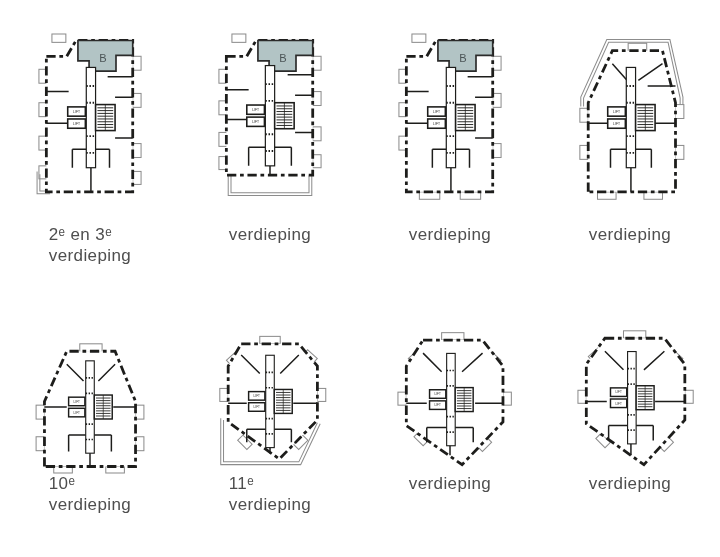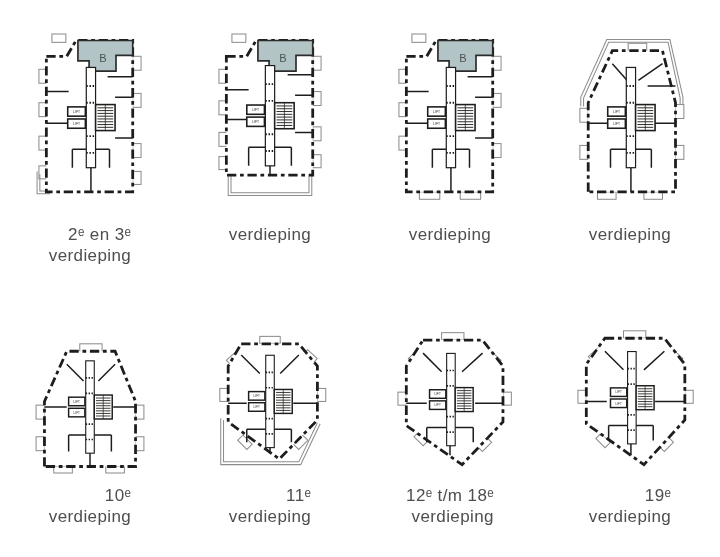--- a/index.html
+++ b/index.html
@@ -13,29 +13,29 @@
     grid-template-rows:302px 255px;
     width:720px;height:557px;
   }
   .cell{
     display:flex;flex-direction:column;align-items:center;
   }
   .cell.top{padding-top:8px;}
   .cell.bottom{padding-top:12px;}
   .plan-svg{display:block;}
   .caption{
-    text-align:right;
+    text-align:left;
     color:#4e4e4e;
     font-size:17px;
     line-height:1.22;
     letter-spacing:0.4px;
     font-weight:400;
   }
   .cell.top .caption{margin-top:22px;}
-  .cell.bottom .caption{margin-top:12px;}
+  .cell.bottom .caption{}
   .caption span{display:block;}
   
   .wall{fill:#ffffff;stroke:#1d1d1b;stroke-width:3;stroke-dasharray:10 4 4 4;stroke-linejoin:miter;}
   .iwall{fill:none;stroke:#1d1d1b;stroke-width:1.6;}
   .tab{fill:#ffffff;stroke:#8c8c8c;stroke-width:1.1;}
   .thin{fill:none;stroke:#8c8c8c;stroke-width:1.1;}
   .broom{stroke:#2b2b2b;stroke-width:1.8;}
   text.blabel{font-family:"Liberation Sans",sans-serif;font-size:12px;fill:#4b5557;}
   text.lift{font-family:"Liberation Sans",sans-serif;font-size:3.6px;fill:#1d1d1b;}
 </style>
@@ -208,39 +208,37 @@
         <rect class="tab" x="-7" y="-4" width="14" height="8" transform="translate(122,140) rotate(-45)"></rect>
         <rect class="tab" x="-7" y="-4" width="14" height="8" transform="translate(54,134) rotate(45)"></rect>
         <rect class="tab" x="29" y="84" width="9" height="14"></rect>
         <rect class="tab" x="142" y="84" width="9" height="14"></rect>
       </g>
       <path class="wall" d="M56,28 H120 L142,56 V116 L98,162 L38,120 V56 Z"></path>
       <path class="iwall" d="M56,42 L76,62 M120,42 L98,62 M38,96 H60 M112,96 H142 M85,138 V152 M60,122 H110 M60,122 V138 M110,122 V138"></path>
       <use href="#core" transform="translate(86,92) scale(0.92)"></use>
     </svg>
     <div class="caption">
-      <span>12ᵉ t/m 18ᵉ</span>
       <span>verdieping</span>
     </div>
   </div>
 
   <div class="cell bottom">
     <svg class="plan-svg" viewBox="0 0 170 172" width="158" height="160">
       <g class="tabs">
         <rect class="tab" x="78" y="18" width="24" height="8"></rect>
         <rect class="tab" x="-7" y="-4" width="14" height="8" transform="translate(48,44) rotate(-42)"></rect>
         <rect class="tab" x="-7" y="-4" width="14" height="8" transform="translate(134,46) rotate(42)"></rect>
         <rect class="tab" x="-7" y="-4" width="14" height="8" transform="translate(124,140) rotate(-45)"></rect>
         <rect class="tab" x="-7" y="-4" width="14" height="8" transform="translate(56,136) rotate(45)"></rect>
         <rect class="tab" x="29" y="82" width="9" height="14"></rect>
         <rect class="tab" x="144" y="82" width="9" height="14"></rect>
       </g>
       <path class="wall" d="M58,26 H122 L144,54 V114 L100,162 L38,118 V54 Z"></path>
       <path class="iwall" d="M58,40 L78,60 M122,40 L100,60 M38,94 H60 M112,94 H144 M86,136 V152 M62,120 H110 M62,120 V136 M110,120 V136"></path>
       <use href="#core" transform="translate(87,90) scale(0.92)"></use>
     </svg>
     <div class="caption">
-      <span>19ᵉ</span>
       <span>verdieping</span>
     </div>
   </div>
 
 </div>
 
 </body></html>

